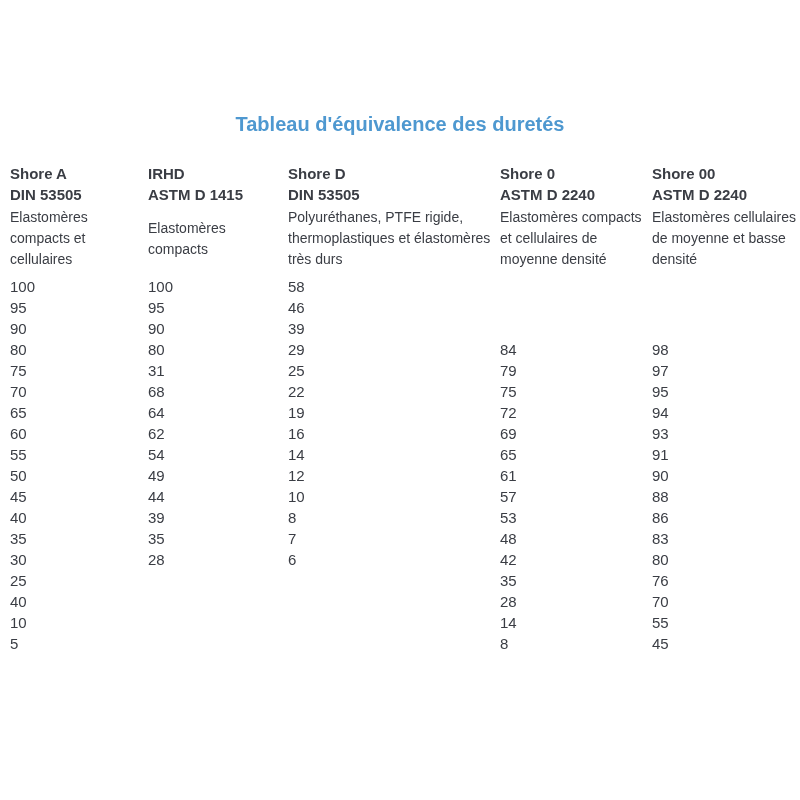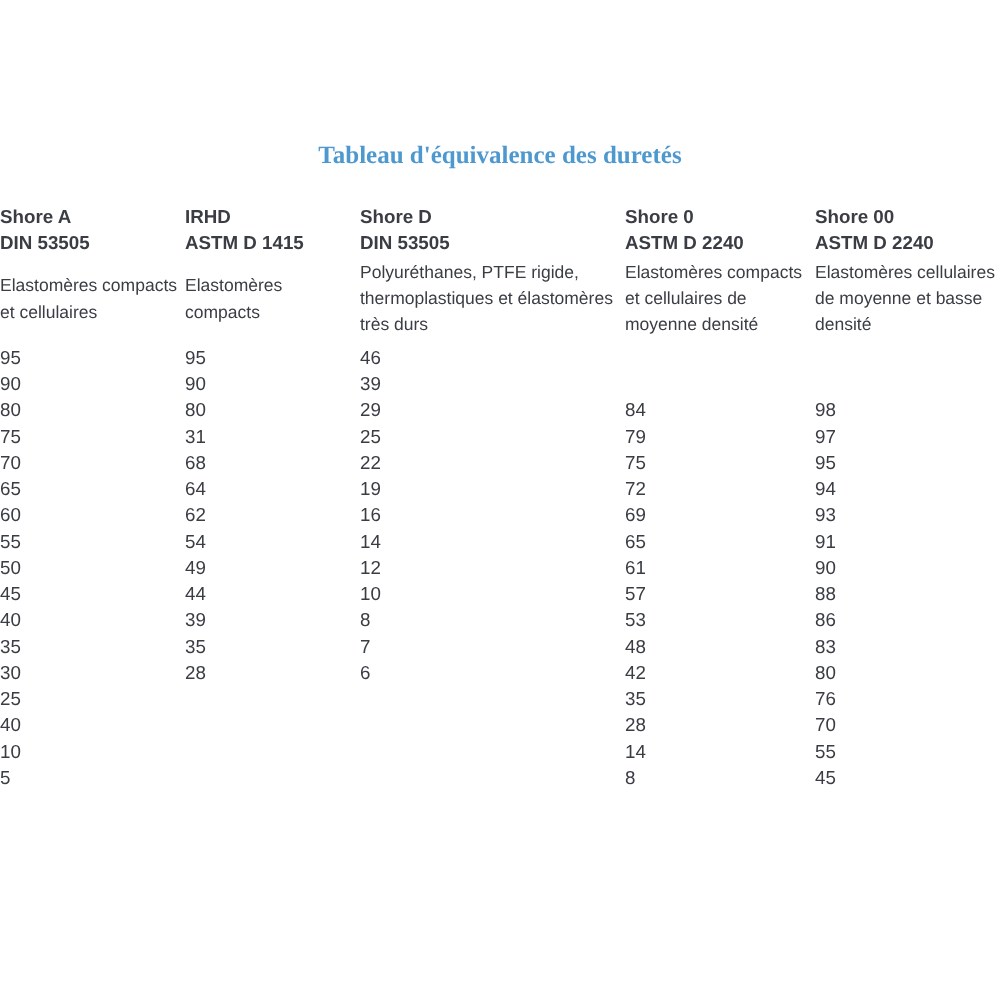--- a/index.html
+++ b/index.html
@@ -18,36 +18,36 @@
     box-sizing: border-box;
     padding-top: 112px;
   }
   .title {
     margin: 0 0 27px 0;
     text-align: center;
     font-size: 20px;
     line-height: 24px;
     font-weight: 700;
     color: #4e98d0;
-    font-family: Liberation Serif, serif;
   }
   table.eq-table {
     width: 800px;
     border-collapse: collapse;
     table-layout: fixed;
   }
   .eq-table th, .eq-table td {
     padding: 0;
     margin: 0;
     text-align: left;
     vertical-align: top;
     font-weight: 400;
     overflow: hidden;
   }
   .eq-table th:first-child, .eq-table td:first-child {
+    padding-left: 10px;
   }
   col.c1 { width: 148px; }
   col.c2 { width: 140px; }
   col.c3 { width: 212px; }
   col.c4 { width: 152px; }
   col.c5 { width: 148px; }
   .eq-table thead th {
     font-weight: 700;
     font-size: 15px;
     line-height: 21px;
@@ -107,20 +107,27 @@
       <tr>
         <td class="desc">Elastomères compacts et cellulaires</td>
         <td class="desc">Elastomères compacts</td>
         <td class="desc">Polyuréthanes, PTFE rigide, thermoplastiques et élastomères très durs</td>
         <td class="desc">Elastomères compacts et cellulaires de moyenne densité</td>
         <td class="desc">Elastomères cellulaires de moyenne et basse densité</td>
       </tr>
     </thead>
     <tbody>
         <tr>
+          <td>100</td>
+          <td>100</td>
+          <td>58</td>
+          <td></td>
+          <td></td>
+        </tr>
+        <tr>
           <td>95</td>
           <td>95</td>
           <td>46</td>
           <td></td>
           <td></td>
         </tr>
         <tr>
           <td>90</td>
           <td>90</td>
           <td>39</td>

